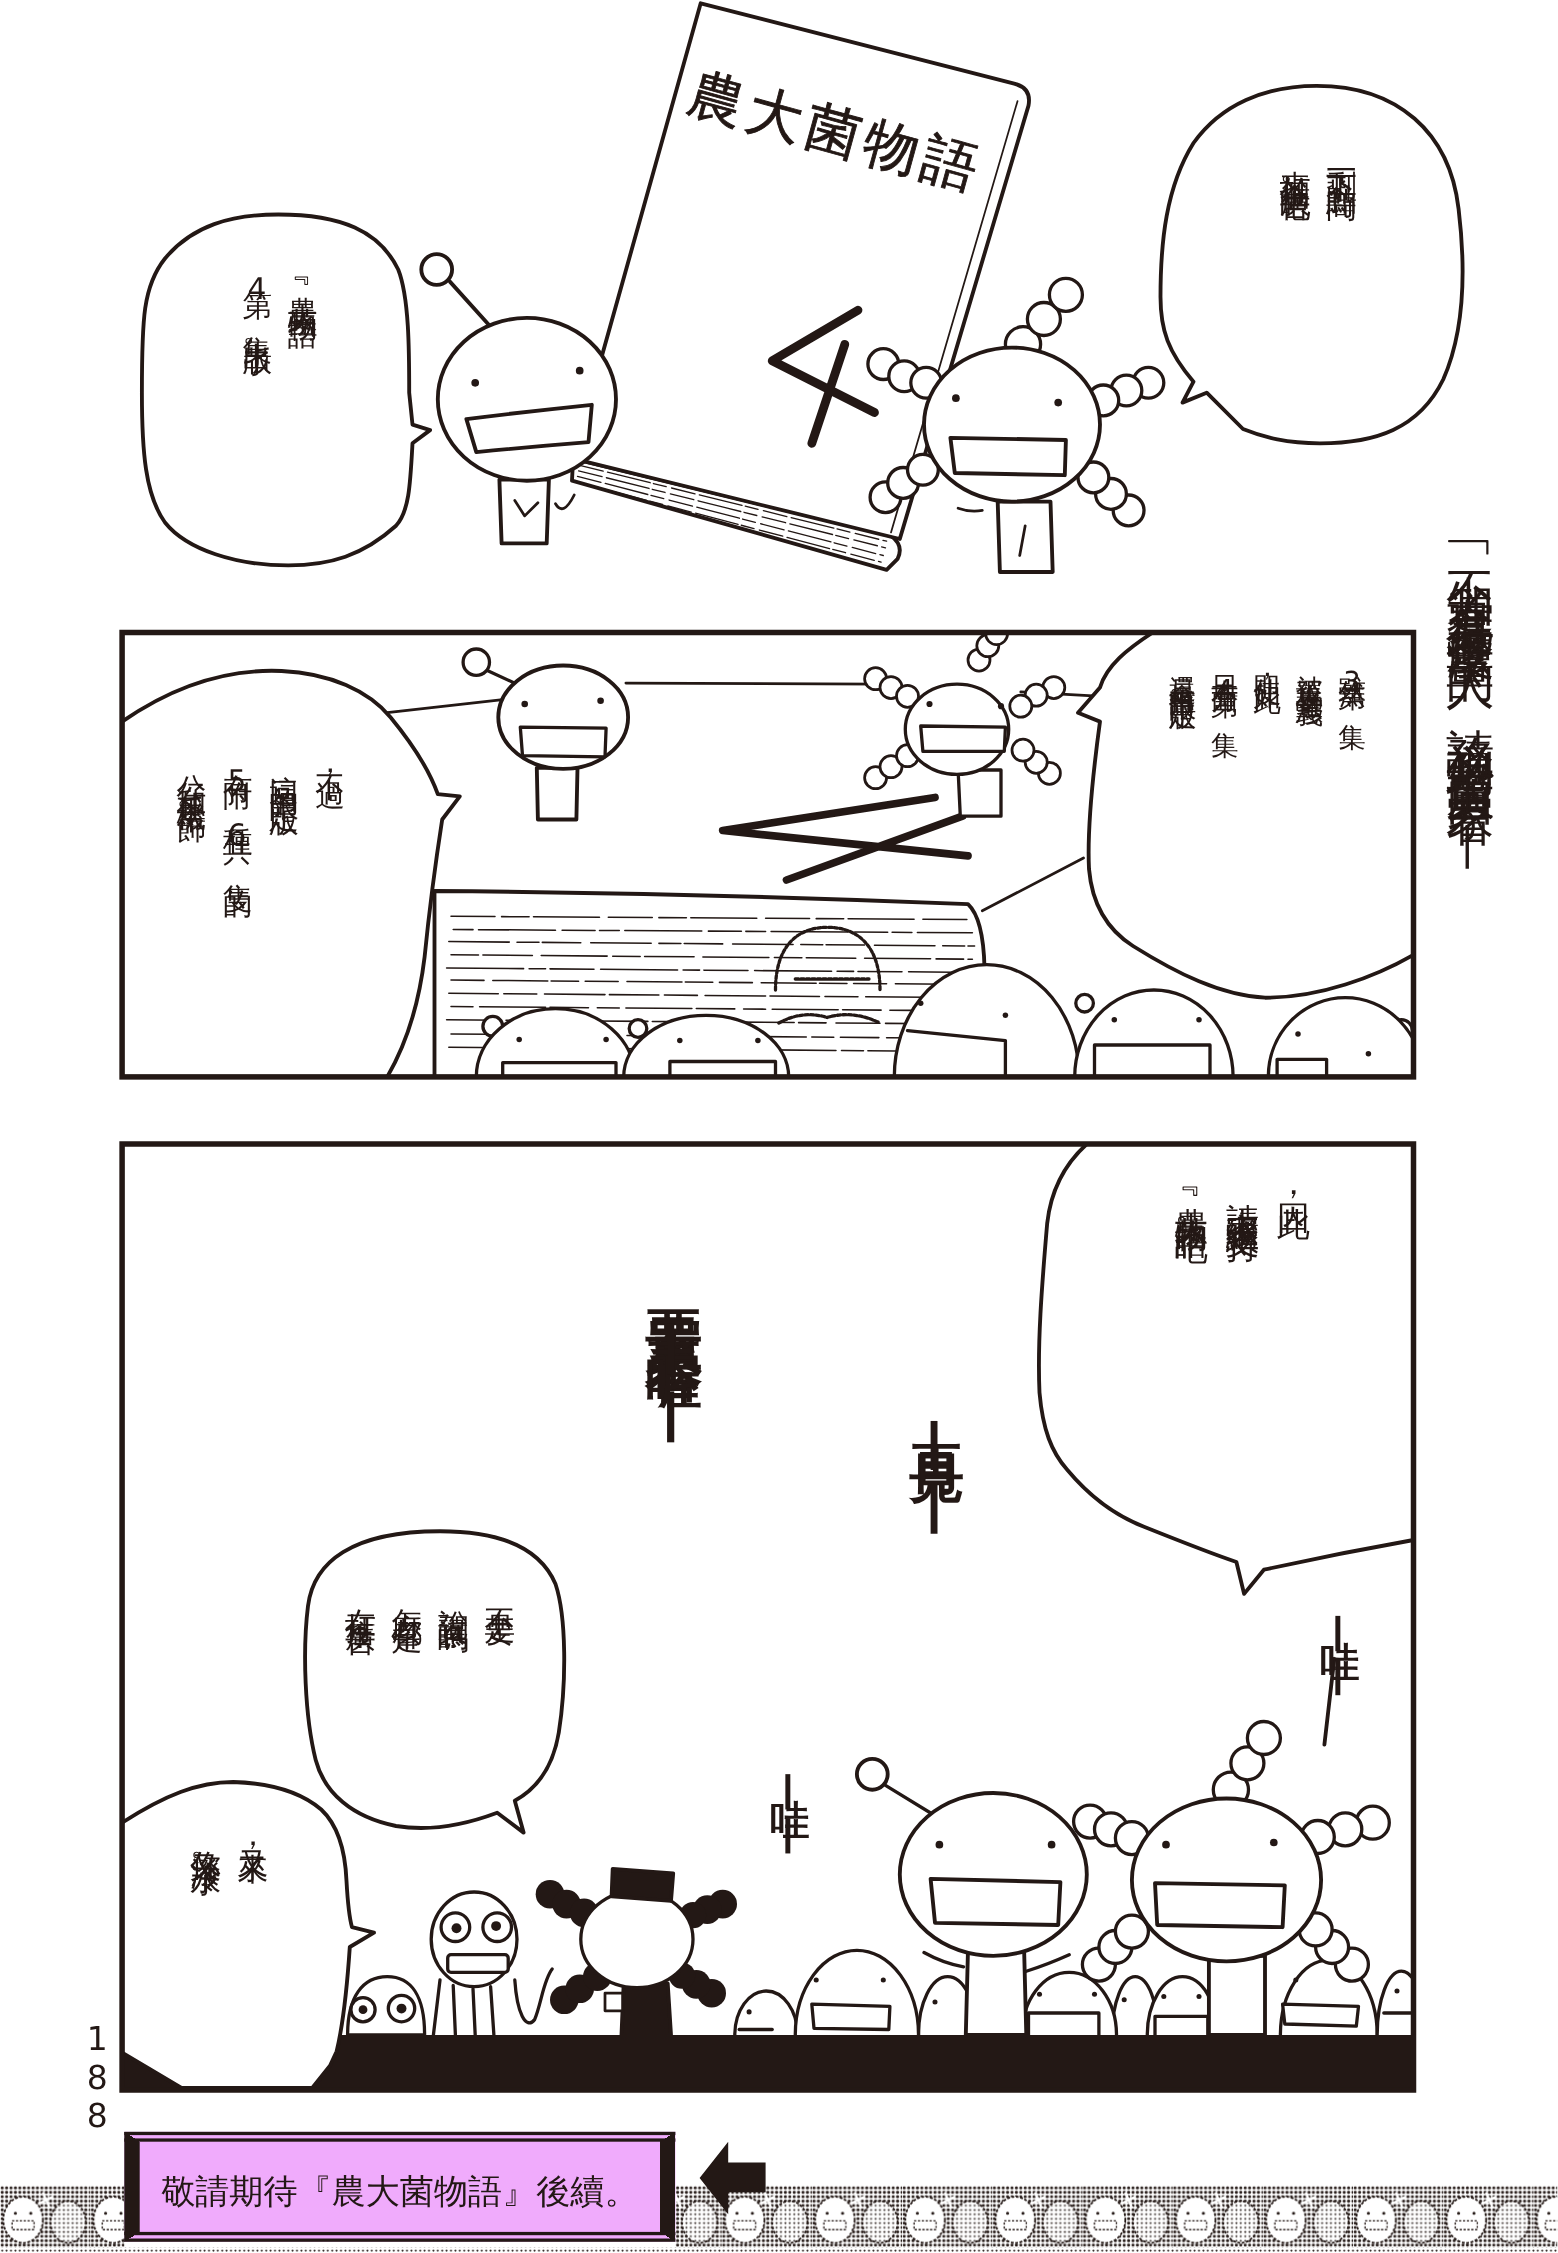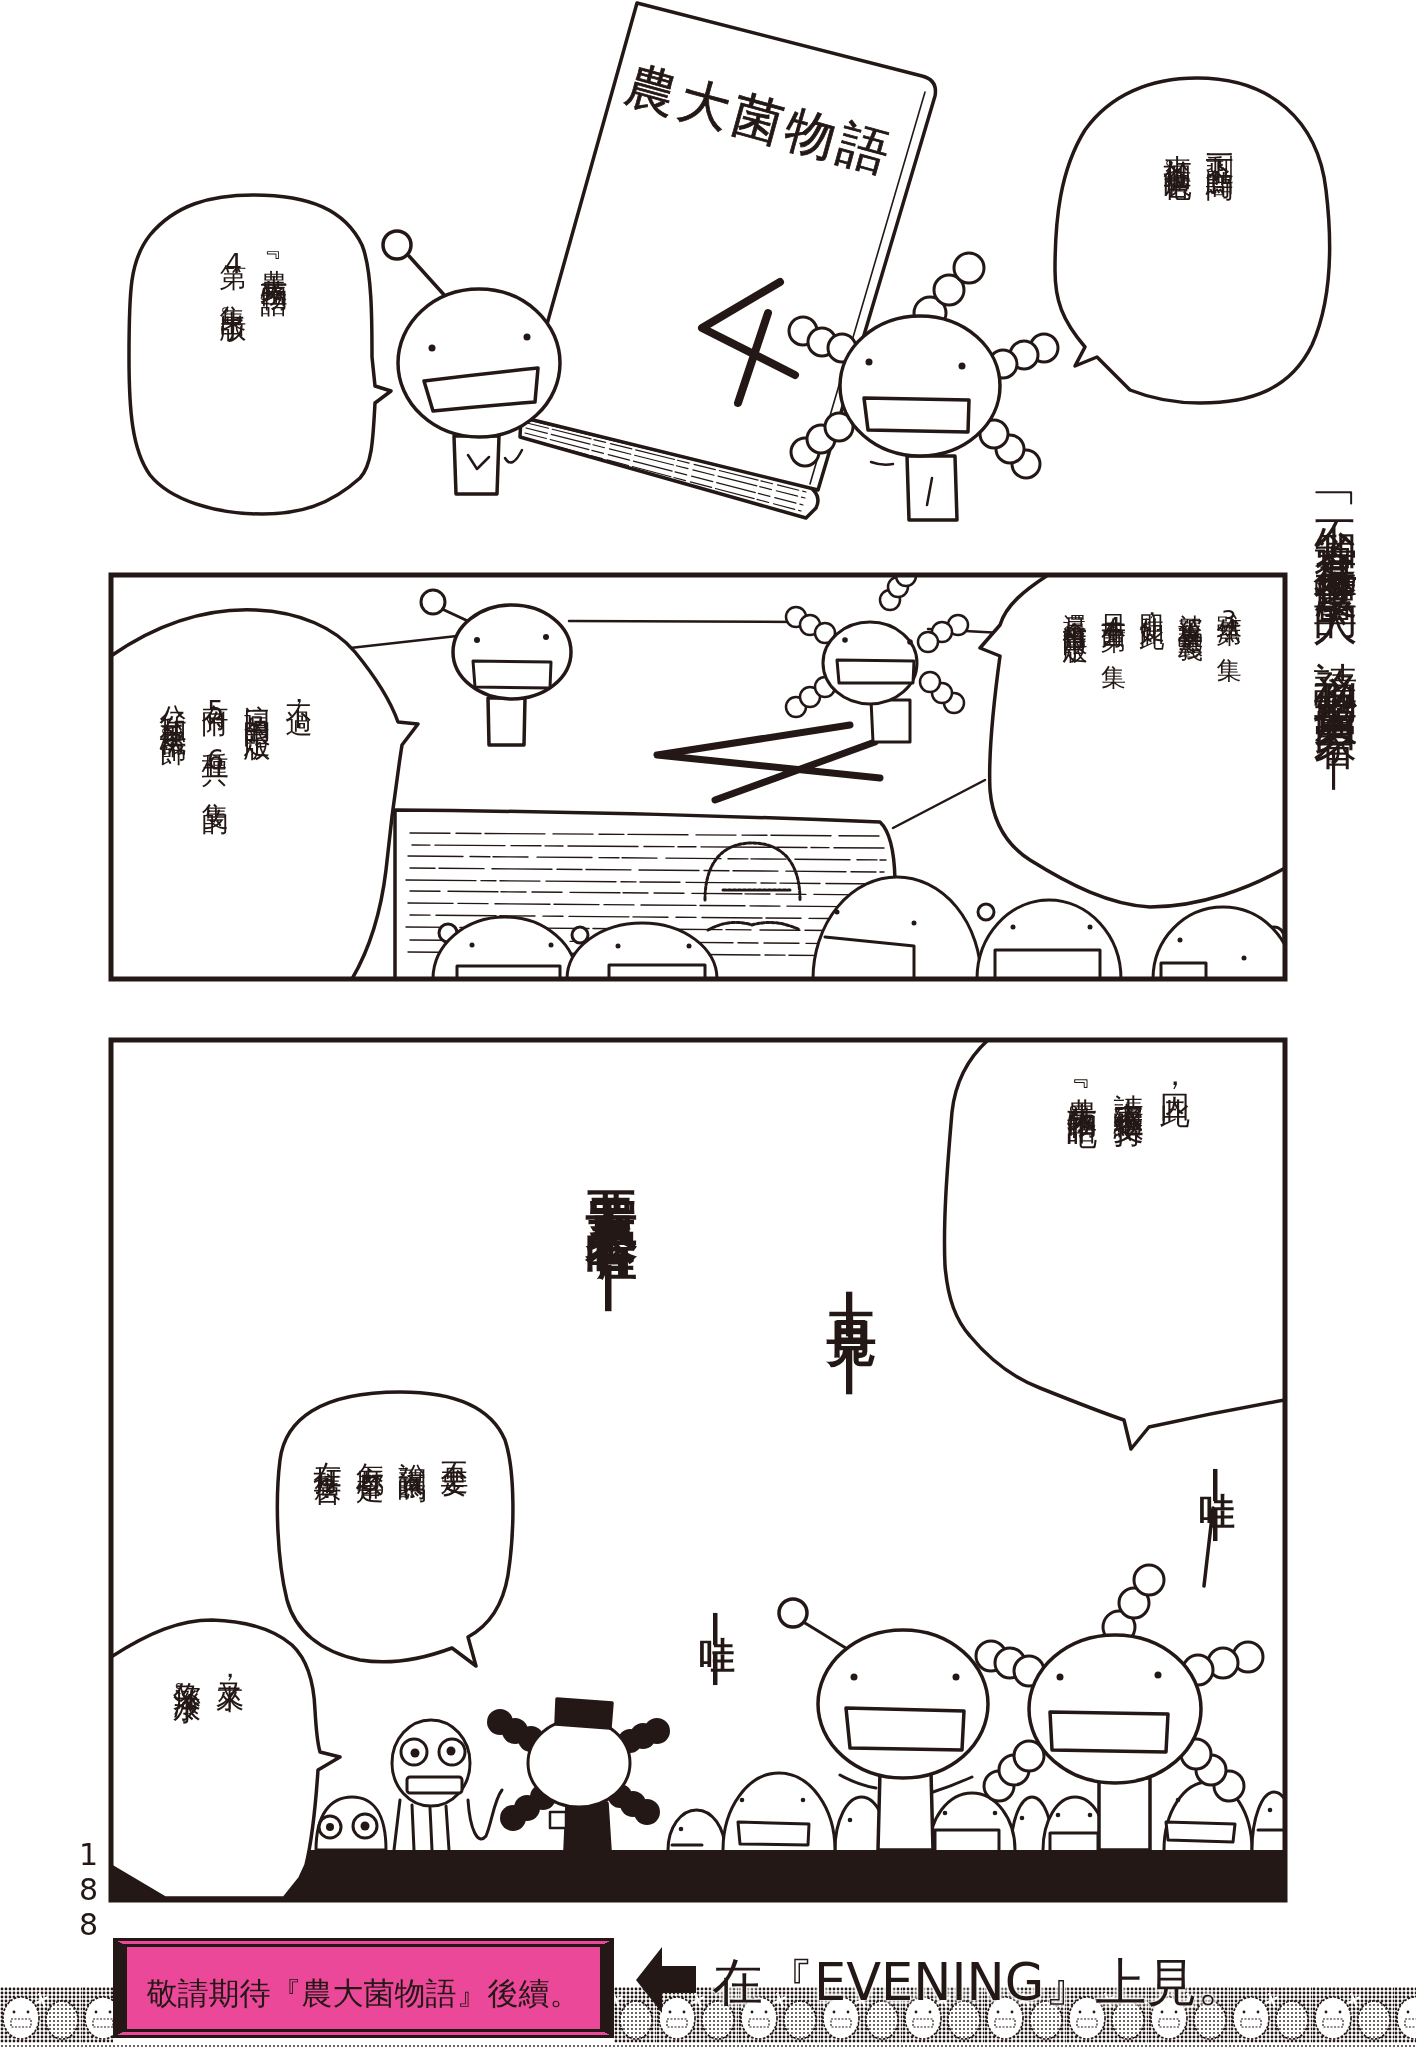--- a/index.html
+++ b/index.html
@@ -3,21 +3,21 @@
 <meta charset="utf-8">
 <style>
   html,body{margin:0;padding:0;background:#ffffff;}
   #page{position:relative;width:1416px;height:2048px;overflow:hidden;background:#ffffff;color:#231815;font-family:"DejaVu Sans",sans-serif;}
   #art{position:absolute;left:0;top:0;display:block;}
   .vt{position:absolute;writing-mode:vertical-rl;white-space:nowrap;color:#231815;font-family:"DejaVu Sans",sans-serif;}
   .vt>div{display:block;}
   .up{text-orientation:upright;}
   .mx{text-orientation:mixed;}
   .hand{font-weight:bold;}
-  #notice-box{position:absolute;left:113px;top:1938px;width:473px;height:82px;background:#ec4899;
+  #notice-box{position:absolute;left:113px;top:1938px;width:473px;height:82px;background:#f0abfc;
     border-left:14px solid #231815;border-right:14px solid #231815;border-top:9px double #231815;border-bottom:9px double #231815;
     display:flex;align-items:center;justify-content:center;}
   #notice-text{font-size:31px;line-height:34px;padding-top:10px;white-space:nowrap;font-family:"DejaVu Sans",sans-serif;}
   #tagline{position:absolute;left:712px;top:1952px;font-size:51px;line-height:62px;white-space:nowrap;font-family:"DejaVu Sans",sans-serif;
     text-shadow:0 0 3px #fff,0 0 3px #fff,0 0 5px #fff,0 0 6px #fff;}
 </style>
 </head>
 <body>
 
 <div id="page">
@@ -370,15 +370,14 @@
   <div>你又潑冷水了。</div>
 </div>
 
 <div class="vt up" style="left:73px;top:1837px;width:30px;line-height:30px;font-size:30px;">
   <div>188</div>
 </div>
 
 <div id="notice-box">
   <span id="notice-text">敬請期待『農大菌物語』後續。</span>
 </div>
-<div id="tagline">在『EVENING』上見。</div>
 
 </div>
 
 </body></html>

